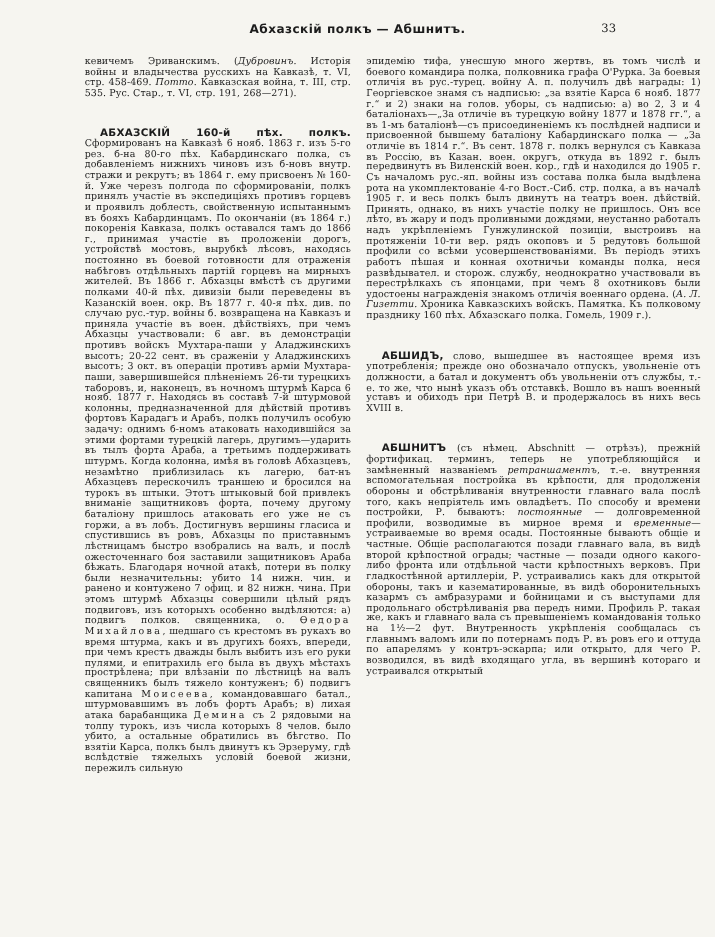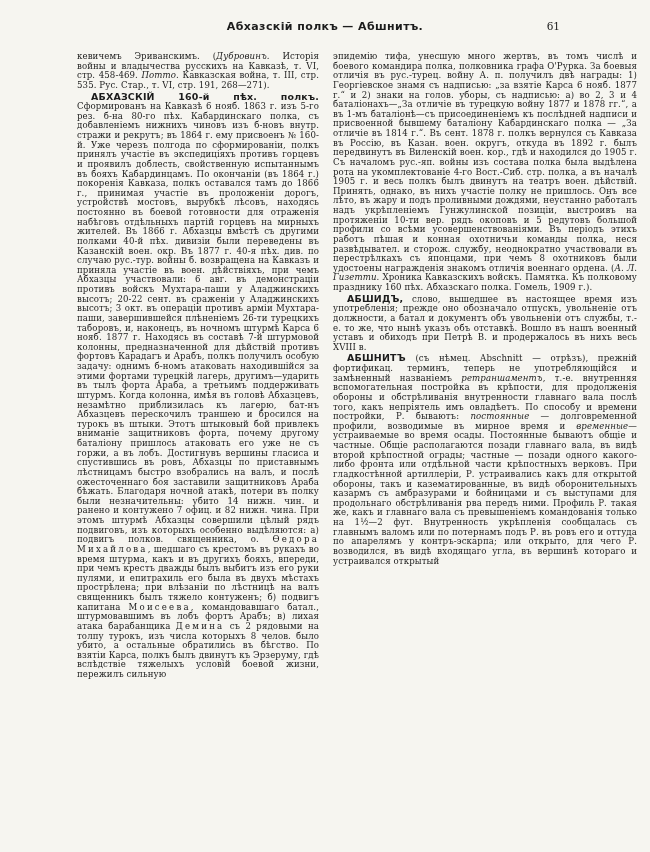--- a/index.html
+++ b/index.html
@@ -49,39 +49,39 @@
     line-height: 9.62px;
     letter-spacing: 0.1px;
   }
   .col-left  { width: 242px; margin-right: 14px; }
   .col-right { width: 304px; }
   .para {
     margin: 0;
     text-indent: 14px;
   }
   .para.cont { text-indent: 0; }
-  .para.new-entry { margin-top: 1px; }
+  .para.new-entry { margin-top: 26px; }
   .s-n  { }
   .s-b  {
     font-weight: bold;
     font-size: 1.1em;
     font-family: "DejaVu Sans", "Liberation Sans", sans-serif;
     letter-spacing: 0.2px;
   }
   .s-i  { font-style: italic; }
   .s-sp { letter-spacing: 2.2px; }
 </style>
 </head>
 <body>
 
 <div class="page">
 
   <div class="header">
     <div class="running-title">Абхазскій полкъ — Абшнитъ.</div>
-    <div class="page-number">61</div>
+    <div class="page-number">33</div>
   </div>
 
   <div class="columns">
 
     <div class="col col-left">
       <p class="para cont"><span class="s-n">кевичемъ Эриванскимъ. (</span><span class="s-i">Дубровинъ.</span><span class="s-n"> Исторія войны и владычества русскихъ на Кавказѣ, т. VI, стр. 458-469. </span><span class="s-i">Потто.</span><span class="s-n"> Кавказская война, т. III, стр. 535. Рус. Стар., т. VI, стр. 191, 268—271).</span></p>
       <p class="para new-entry"><span class="s-b">АБХАЗСКІЙ 160-й пѣх. полкъ.</span><span class="s-n"> Сформированъ на Кавказѣ 6 нояб. 1863 г. изъ 5-го рез. б-на 80-го пѣх. Кабардинскаго полка, съ добавленіемъ нижнихъ чиновъ изъ б-новъ внутр. стражи и рекрутъ; въ 1864 г. ему присвоенъ № 160-й. Уже черезъ полгода по сформированіи, полкъ принялъ участіе въ экспедиціяхъ противъ горцевъ и проявилъ доблесть, свойственную испытаннымъ въ бояхъ Кабардинцамъ. По окончаніи (въ 1864 г.) покоренія Кавказа, полкъ оставался тамъ до 1866 г., принимая участіе въ проложеніи дорогъ, устройствѣ мостовъ, вырубкѣ лѣсовъ, находясь постоянно въ боевой готовности для отраженія набѣговъ отдѣльныхъ партій горцевъ на мирныхъ жителей. Въ 1866 г. Абхазцы вмѣстѣ съ другими полками 40-й пѣх. дивизіи были переведены въ Казанскій воен. окр. Въ 1877 г. 40-я пѣх. див. по случаю рус.-тур. войны б. возвращена на Кавказъ и приняла участіе въ воен. дѣйствіяхъ, при чемъ Абхазцы участвовали: 6 авг. въ демонстраціи противъ войскъ Мухтара-паши у Аладжинскихъ высотъ; 20-22 сент. въ сраженіи у Аладжинскихъ высотъ; 3 окт. въ операціи противъ арміи Мухтара-паши, завершившейся плѣненіемъ 26-ти турецкихъ таборовъ, и, наконецъ, въ ночномъ штурмѣ Карса 6 нояб. 1877 г. Находясь въ составѣ 7-й штурмовой колонны, предназначенной для дѣйствій противъ фортовъ Карадагъ и Арабъ, полкъ получилъ особую задачу: однимъ б-номъ атаковать находившійся за этими фортами турецкій лагерь, другимъ—ударить въ тылъ форта Араба, а третьимъ поддерживать штурмъ. Когда колонна, имѣя въ головѣ Абхазцевъ, незамѣтно приблизилась къ лагерю, бат-нъ Абхазцевъ перескочилъ траншею и бросился на турокъ въ штыки. Этотъ штыковый бой привлекъ вниманіе защитниковъ форта, почему другому баталіону пришлось атаковать его уже не съ горжи, а въ лобъ. Достигнувъ вершины гласиса и спустившись въ ровъ, Абхазцы по приставнымъ лѣстницамъ быстро взобрались на валъ, и послѣ ожесточеннаго боя заставили защитниковъ Араба бѣжать. Благодаря ночной атакѣ, потери въ полку были незначительны: убито 14 нижн. чин. и ранено и контужено 7 офиц. и 82 нижн. чина. При этомъ штурмѣ Абхазцы совершили цѣлый рядъ подвиговъ, изъ которыхъ особенно выдѣляются: а) подвигъ полков. священника, о. </span><span class="s-sp">Ѳедора Михайлова</span><span class="s-n">, шедшаго съ крестомъ въ рукахъ во время штурма, какъ и въ другихъ бояхъ, впереди, при чемъ крестъ дважды былъ выбитъ изъ его руки пулями, и епитрахиль его была въ двухъ мѣстахъ прострѣлена; при влѣзаніи по лѣстницѣ на валъ священникъ былъ тяжело контуженъ; б) подвигъ капитана </span><span class="s-sp">Моисеева</span><span class="s-n">, командовавшаго батал., штурмовавшимъ въ лобъ фортъ Арабъ; в) лихая атака барабанщика </span><span class="s-sp">Демина</span><span class="s-n"> съ 2 рядовыми на толпу турокъ, изъ числа которыхъ 8 челов. было убито, а остальные обратились въ бѣгство. По взятіи Карса, полкъ былъ двинутъ къ Эрзеруму, гдѣ вслѣдствіе тяжелыхъ условій боевой жизни, пережилъ сильную</span></p>
     </div>
 
     <div class="col col-right">

